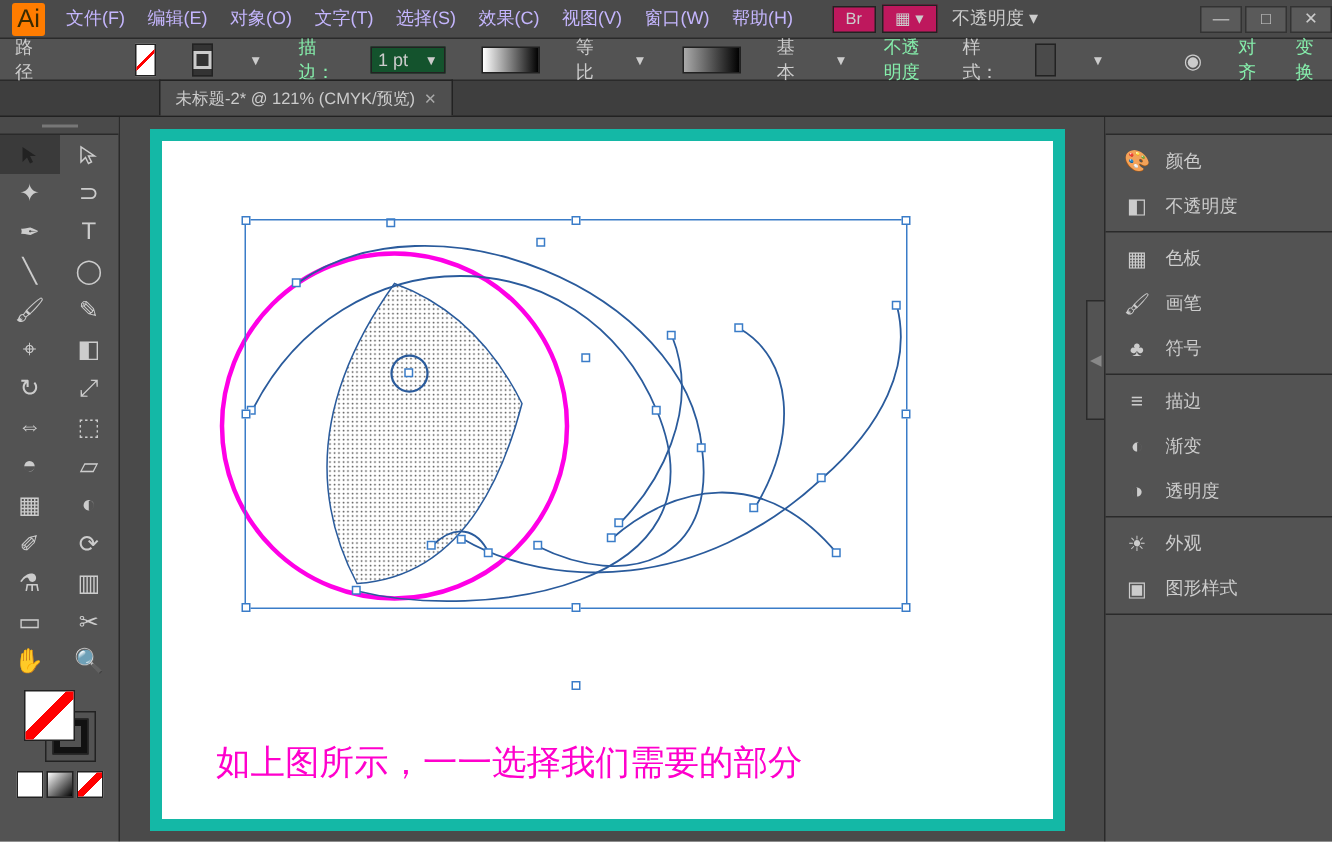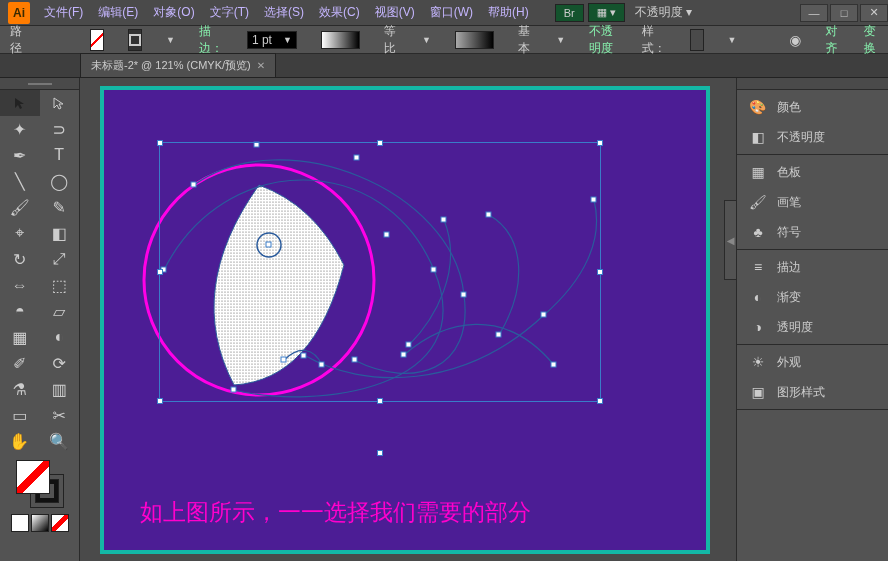--- a/index.html
+++ b/index.html
@@ -1,39 +1,39 @@
 <!DOCTYPE html>
 <html><head>
 <meta charset="utf-8">
 <style>
 *{margin:0;padding:0;box-sizing:border-box;font-family:"Microsoft YaHei",sans-serif;user-select:none}
 body{width:888px;height:561px;background:#4a4a4a;overflow:hidden;position:relative}
 .titlebar{height:26px;background:#4a4a4a;display:flex;align-items:center;border-bottom:1px solid #2a2a2a}
-.ai-logo{width:22px;height:22px;background:#ff7c00;color:#3a2a00;font-weight:bold;font-size:12px;display:flex;align-items:center;justify-content:center;margin:0 8px;border-radius:2px}
+.ai-logo{width:22px;height:22px;background:#ff7c00;color:#3a2a00;font-weight:normal;font-size:17px;display:flex;align-items:center;justify-content:center;margin:0 8px;border-radius:2px}
 .menu{display:flex;gap:3px;font-size:12px;color:#c4b5fd}
 .menu span{padding:3px 6px;cursor:default}
 .win-btns{margin-left:auto;display:flex}
 .win-btn{width:28px;height:18px;background:#5a5a5a;margin-left:2px;display:flex;align-items:center;justify-content:center;color:#ccc;font-size:11px;border:1px solid #333}
 .right-pills{display:flex;gap:4px;margin-left:20px;align-items:center}
-.pill{background:#14532d;padding:2px 8px;font-size:11px;color:#ccc;border:1px solid #222;display:flex;align-items:center;gap:4px}
+.pill{background:#be185d;padding:2px 8px;font-size:11px;color:#ccc;border:1px solid #222;display:flex;align-items:center;gap:4px}
 .right-label{color:#ccc;font-size:12px;margin-left:10px}
 .opts-bar{height:28px;background:#535353;display:flex;align-items:center;padding:0 10px;gap:24px;border-bottom:1px solid #2a2a2a;font-size:12px;color:#ccc}
 .swatch{width:22px;height:22px;background:#fff;border:1px solid #222;position:relative}
 .swatch::after{content:"";position:absolute;inset:0;background:linear-gradient(135deg,transparent 45%,red 45%,red 55%,transparent 55%)}
 .sq-icon{width:22px;height:22px;border:1px solid #222;display:flex;align-items:center;justify-content:center;background:#4a4a4a}
 .sq-icon.dark{background:#333}
-.dd{background:#000000;border:1px solid #222;padding:1px 4px;min-width:50px;display:flex;align-items:center;justify-content:space-between}
+.dd{background:#14532d;border:1px solid #222;padding:1px 4px;min-width:50px;display:flex;align-items:center;justify-content:space-between}
 .grad-box{width:64px;height:18px;border:1px solid #222}
 .grad1{background:linear-gradient(90deg,#fff,#000)}
 .grad2{background:linear-gradient(90deg,#aaa,#000)}
-.tab-bar{height:24px;background:#3e3e3e;display:flex;align-items:flex-end;padding-left:80px;border-bottom:1px solid #222}
+.tab-bar{height:24px;background:#3e3e3e;display:flex;align-items:flex-end;padding-left:106px;border-bottom:1px solid #222}
 .tab{background:#4f4f4f;color:#ccc;font-size:11px;padding:4px 10px;border:1px solid #222;border-bottom:none;display:flex;align-items:center;gap:6px}
 .tab .close{font-size:10px;color:#aaa}
 .work{position:absolute;top:78px;left:80px;right:152px;bottom:0;background:#4a4a4a;overflow:hidden}
-.canvas{position:absolute;top:8px;left:20px;width:610px;height:468px;background:#4c1d95;border:4px solid #14b8a6}
+.canvas{position:absolute;top:8px;left:20px;width:610px;height:468px;background:#ffffff;border:8px solid #14b8a6}
 .caption{position:absolute;bottom:22px;left:36px;color:#ff00cc;font-size:23px;font-weight:400}
 .toolbox{position:absolute;top:78px;left:0;width:80px;bottom:0;background:#535353;border-right:1px solid #2a2a2a}
 .tool-dock{height:12px;background:#4a4a4a;border-bottom:1px solid #2a2a2a;display:flex;justify-content:center;align-items:center}
 .tool-dock::after{content:"";width:24px;height:2px;background:#777}
 .tool-grid{display:grid;grid-template-columns:1fr 1fr}
 .tool{height:26px;display:flex;align-items:center;justify-content:center;color:#ccc;font-size:16px;position:relative;border:1px solid transparent}
 .tool.active{background:#3a3a3a}
 .color-picker{width:48px;height:48px;margin:6px auto;position:relative}
 .cp-fill{position:absolute;top:0;left:0;width:34px;height:34px;background:#fff;border:1px solid #222}
 .cp-fill::after{content:"";position:absolute;inset:0;background:linear-gradient(135deg,transparent 42%,red 42%,red 58%,transparent 58%)}

